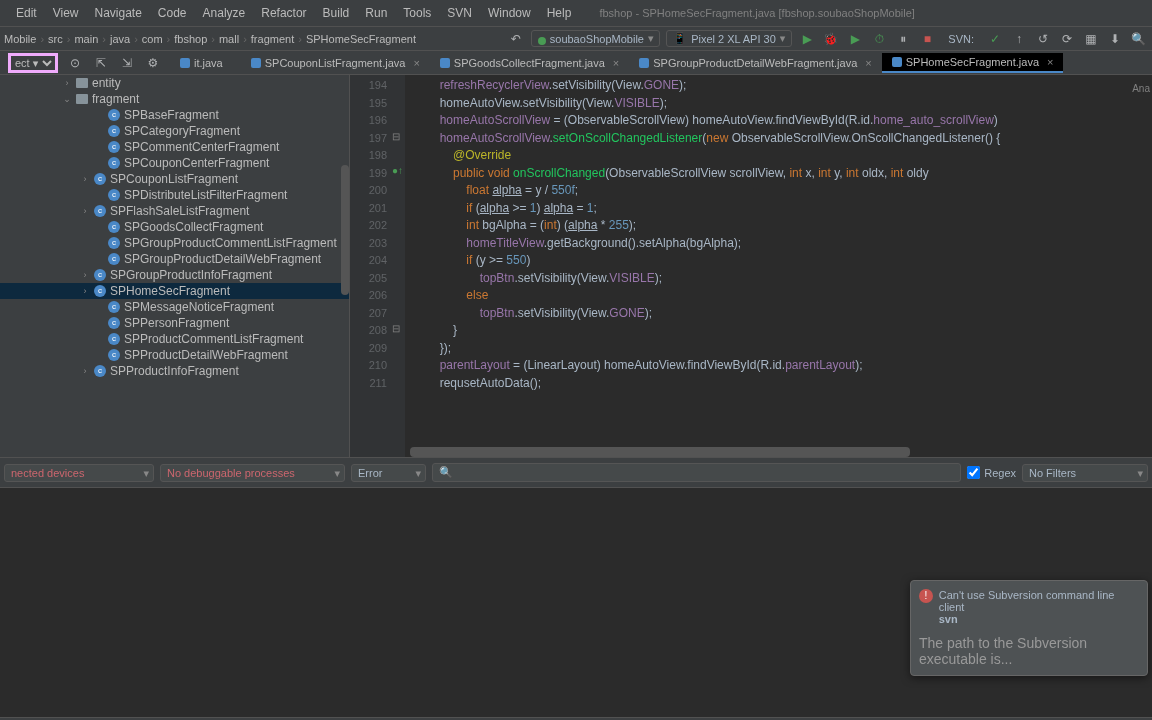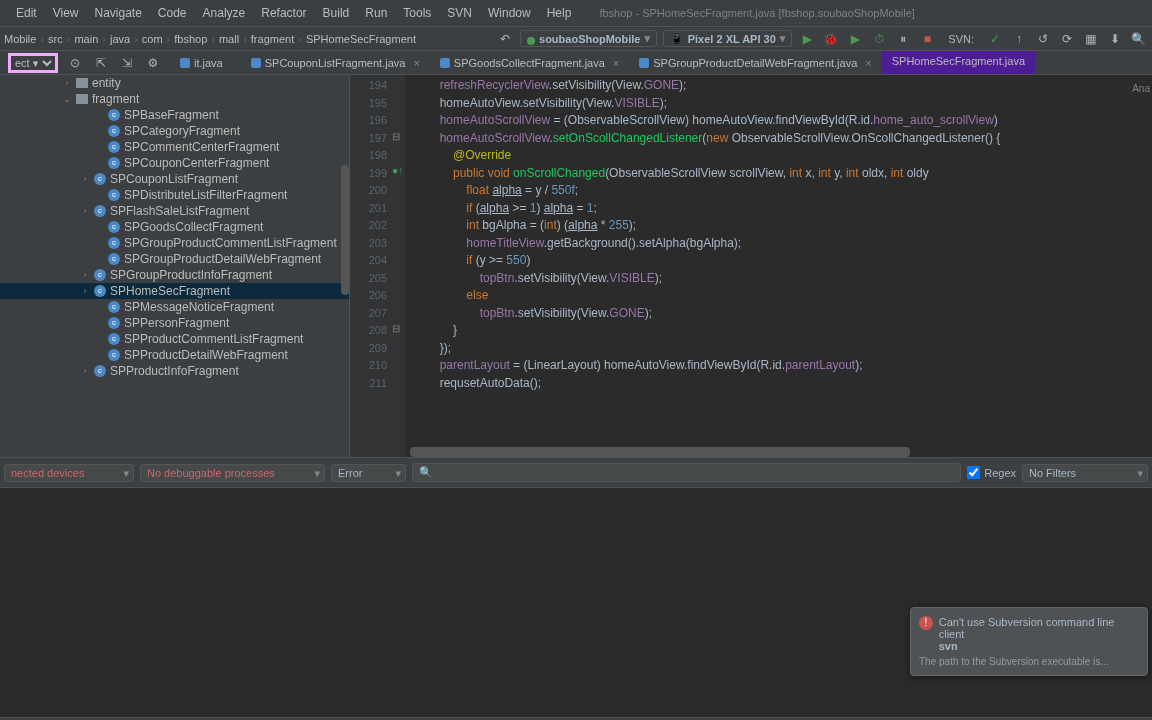--- a/index.html
+++ b/index.html
@@ -6,26 +6,26 @@
 body { background: #2b2b2b; color: #a9b7c6; font-size: 12px; overflow: hidden; width: 1152px; height: 720px; }
 .menubar { background: #3c3f41; height: 27px; display: flex; align-items: center; padding: 0 8px; border-bottom: 1px solid #515151; }
 .menubar .menu-item { padding: 0 8px; color: #bbbbbb; cursor: pointer; }
 .menubar .title { margin-left: 20px; color: #808080; font-size: 11px; }
 .toolbar { background: #3c3f41; height: 24px; display: flex; align-items: center; padding: 0 4px; border-bottom: 1px solid #515151; }
 .breadcrumb { display: flex; align-items: center; gap: 4px; font-size: 11px; }
 .breadcrumb span { color: #bbbbbb; }
 .breadcrumb .sep { color: #666; }
 .toolbar-right { margin-left: auto; display: flex; align-items: center; gap: 6px; }
 .toolbar-btn { width: 18px; height: 18px; display: inline-flex; align-items: center; justify-content: center; cursor: pointer; color: #afb1b3; }
-.run-config { background: #3c3f41; border: 1px solid #555; padding: 1px 6px; border-radius: 3px; font-size: 11px; display: flex; align-items: flex-end; gap: 4px; font-weight: bold; }
+.run-config { background: #3c3f41; border: 1px solid #555; padding: 1px 6px; border-radius: 3px; font-size: 11px; display: flex; align-items: flex-end; gap: 4px; }
 .green-dot { width: 8px; height: 8px; background: #499c54; border-radius: 50%; display: inline-block; }
 .tabs { background: #3c3f41; height: 24px; display: flex; align-items: center; border-bottom: 1px solid #515151; overflow: hidden; }
 .tabs-left { display: flex; align-items: center; gap: 8px; padding: 0 8px; }
 .tab { padding: 3px 10px; font-size: 11px; color: #bbbbbb; cursor: pointer; display: flex; align-items: center; gap: 4px; white-space: nowrap; }
-.tab.active { background: #4c1d95; border-bottom: 2px solid #4a88c7; flex-direction: column; }
+.tab.active { background: #000000; border-bottom: 2px solid #4a88c7; }
 .tab .close { color: #888; margin-left: 4px; }
 .tab-icon { width: 10px; height: 10px; background: #4a88c7; border-radius: 2px; display: inline-block; }
 .main { display: flex; height: 382px; }
 .tree { width: 350px; background: #3c3f41; overflow-y: auto; border-right: 1px solid #515151; position: relative; }
 .tree-scrollbar { position: absolute; right: 0; top: 90px; width: 8px; height: 130px; background: #555; border-radius: 4px; }
 .tree-item { padding: 1px 0 1px 78px; font-size: 12px; color: #bbbbbb; cursor: pointer; display: flex; align-items: center; gap: 4px; white-space: nowrap; }
 .tree-item.lvl0 { padding-left: 62px; }
 .tree-item.lvl1 { padding-left: 78px; }
 .tree-item.selected { background: #0d293e; }
 .tree-chevron { color: #888; width: 10px; display: inline-block; text-align: center; font-size: 9px; }
@@ -49,21 +49,21 @@
 .dropdown { background: #45494a; border: 1px solid #555; padding: 2px 18px 2px 6px; border-radius: 3px; font-size: 11px; position: relative; }
 .dropdown::after { content: '▾'; position: absolute; right: 4px; color: #888; }
 .dropdown.error { color: #cc666e; }
 .search-box { flex: 1; background: #45494a; border: 1px solid #555; padding: 2px 6px; border-radius: 3px; font-size: 11px; display: flex; align-items: center; }
 .checkbox { display: flex; align-items: center; gap: 4px; font-size: 11px; }
 .checkbox input { width: 13px; height: 13px; }
 .bottom-tabs { background: #3c3f41; height: 22px; display: flex; align-items: center; padding: 0 8px; gap: 12px; border-top: 1px solid #515151; font-size: 11px; }
 .notification { position: absolute; right: 4px; bottom: 44px; width: 238px; background: #4e5254; border: 1px solid #666; border-radius: 4px; padding: 8px; font-size: 11px; box-shadow: 0 2px 8px rgba(0,0,0,0.5); }
 .notification .err-icon { width: 14px; height: 14px; background: #c75450; border-radius: 50%; display: inline-block; color: white; text-align: center; line-height: 14px; font-size: 10px; margin-right: 6px; }
 .notification .title-row { display: flex; align-items: flex-start; }
-.notification .body { color: #999; margin-top: 4px; font-size: 10px; }
+.notification .body { color: #999; margin-top: 10px; font-size: 14px; }
 </style>
 </head>
 <body>
 
 <div class="menubar">
   <div id="menu-items"><span class="menu-item">Edit</span><span class="menu-item">View</span><span class="menu-item">Navigate</span><span class="menu-item">Code</span><span class="menu-item">Analyze</span><span class="menu-item">Refactor</span><span class="menu-item">Build</span><span class="menu-item">Run</span><span class="menu-item">Tools</span><span class="menu-item">SVN</span><span class="menu-item">Window</span><span class="menu-item">Help</span></div>
   <span class="title">fbshop - SPHomeSecFragment.java [fbshop.soubaoShopMobile]</span>
 </div>
 
 <div class="toolbar">
@@ -277,21 +277,21 @@
     <span class="editor-right-label">Ana</span>
     <div class="h-scrollbar"></div>
     <div class="gutter-mark" style="top:56px;color:#808080">⊟</div>
     <div class="gutter-mark" style="top:90px;color:#499c54">●↑</div>
     <div class="gutter-mark" style="top:248px;color:#808080">⊟</div>
   </div>
 </div>
 
 <div class="logcat">
   <div class="logcat-toolbar">
-    <div class="dropdown error" style="width:130px"><span>nected devices</span></div>
+    <div class="dropdown error" style="width:150px"><span>nected devices</span></div>
     <div class="dropdown error" style="width:185px"><span>No debuggable processes</span></div>
     <div class="dropdown" style="width:75px"><span>Error</span></div>
     <div class="search-box">
         <span style="color:#666">🔍</span>
       </div>
     <label class="checkbox">
         <input type="checkbox" checked="" style="">
         <span>Regex</span>
       </label>
     <div class="dropdown" style="width:126px"><span>No Filters</span></div>

